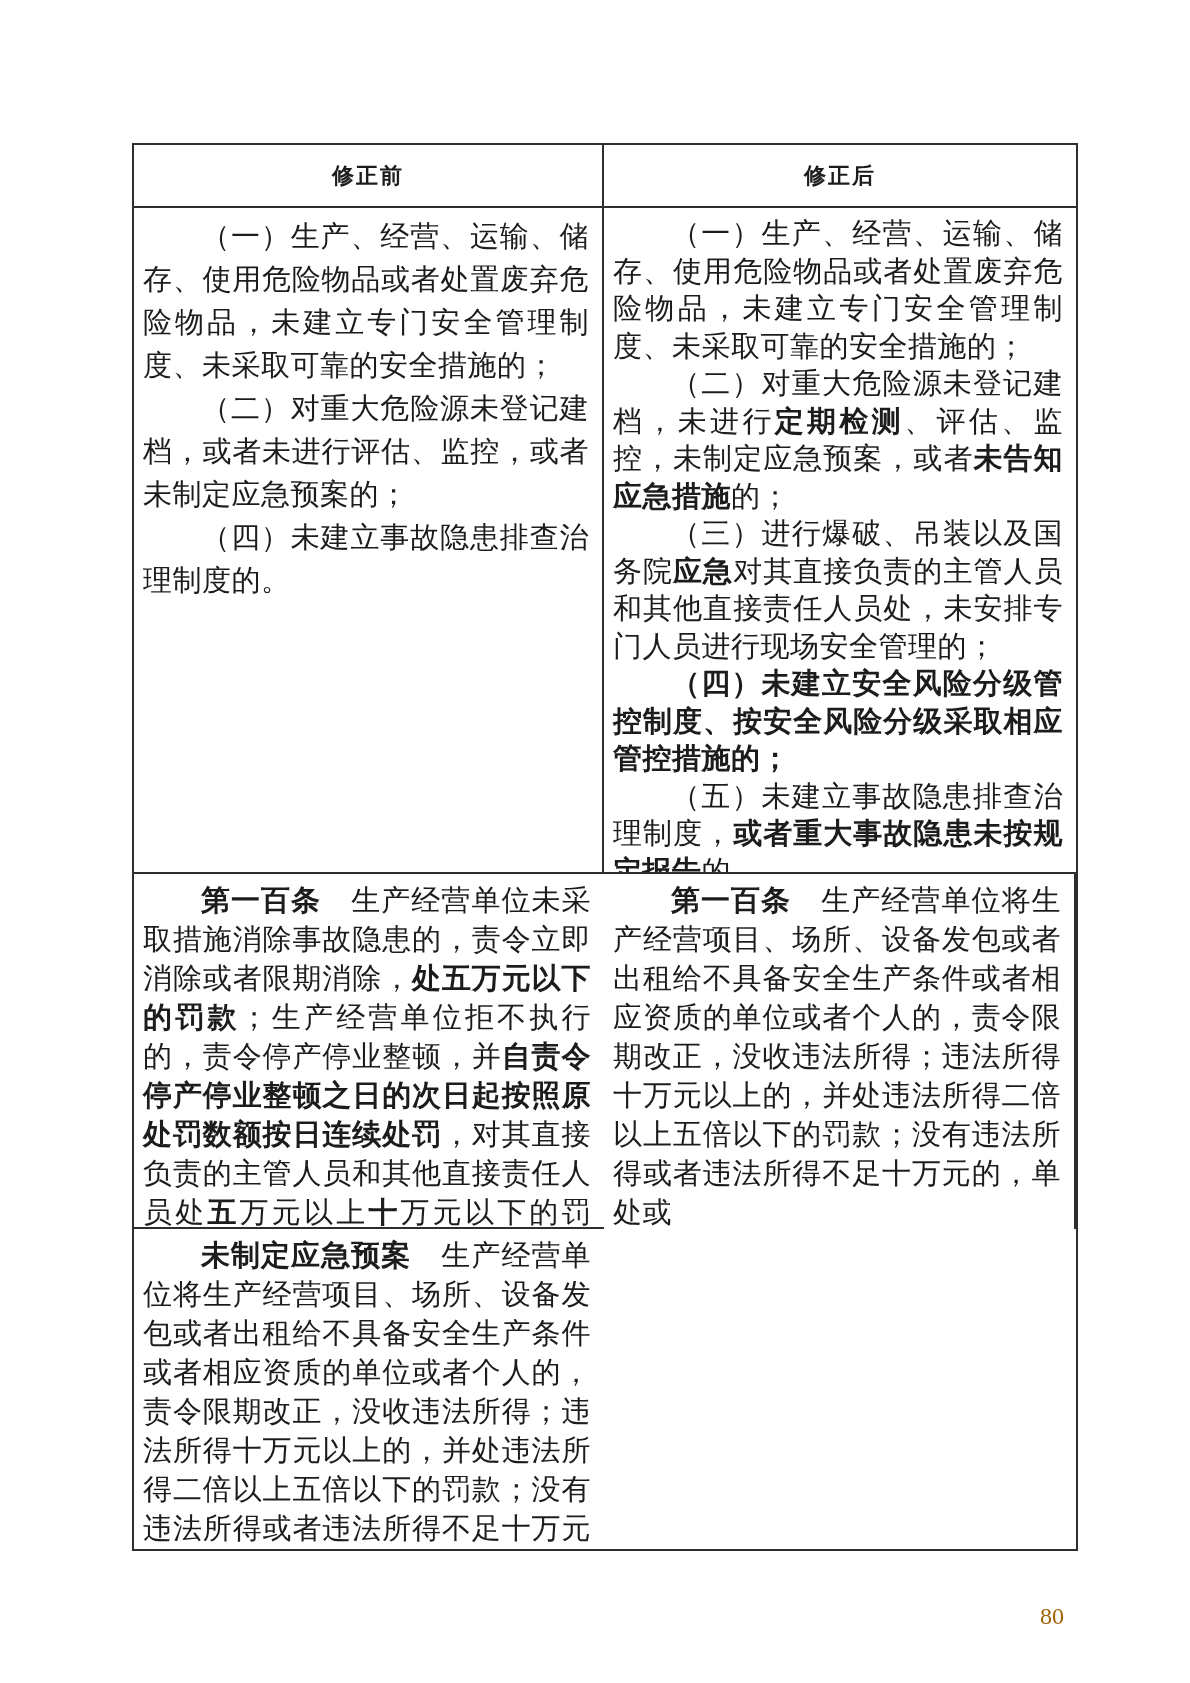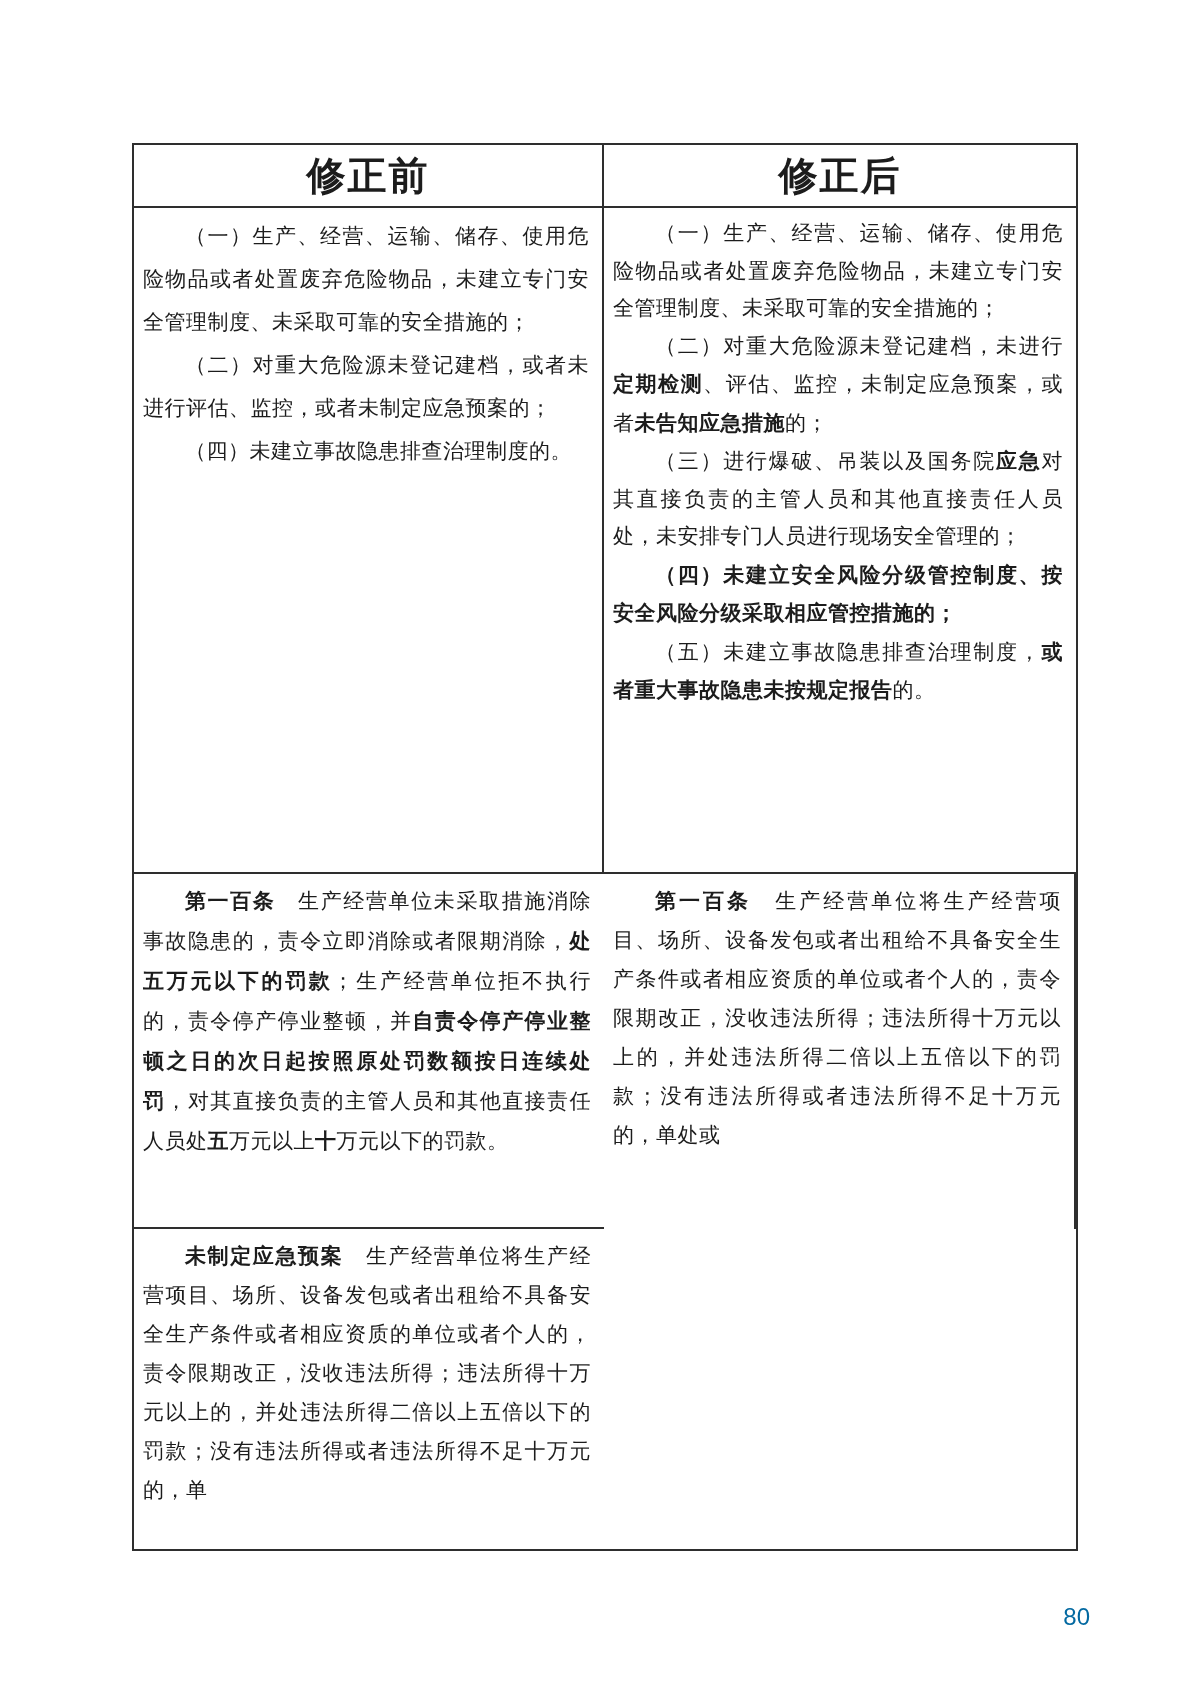--- a/index.html
+++ b/index.html
@@ -20,43 +20,43 @@
     grid-template-columns:470px 472px;
     grid-template-rows:63px 666px 355px 320px;
     background:#ffffff;
   }
   .cell { box-sizing:border-box; overflow:hidden; }
   .hl { border-right:2px solid #2e2e2e; }
   .bb { border-bottom:2px solid #2e2e2e; }
   .hdr {
     display:flex; align-items:center; justify-content:center;
     font-family:"Liberation Sans", sans-serif;
-    font-weight:700; font-size:39px;
+    font-weight:700; font-size:22px;
     letter-spacing:2px;
   }
   .body {
-    font-size:21px;
+    font-size:29px;
     text-align:justify;
     text-justify:inter-character;
     letter-spacing:0.5px;
     padding:7px 13px 0 9px;
   }
   .body p { margin:0; text-indent:2em; }
   .lh43  { line-height:43px; }
   .lh375 { line-height:37.5px; }
   .lh39  { line-height:39px; }
   .b {
     font-family:Liberation Sans, sans-serif;
     font-weight:700;
   }
   .pagenum {
     position:absolute; left:1040px; top:1603px; width:50px;
-    text-align:right;
-    font-family:Liberation Sans, sans-serif;
-    font-size:24px; color:#0369a1;
+    text-align:left;
+    font-family:Liberation Serif, serif;
+    font-size:24px; color:#a16207;
   }
 </style>
 </head>
 <body>
 
 <div class="page">
 
   <div class="cmp">
     <div class="cell hdr hl bb">修正前</div>
     <div class="cell hdr bb">修正后</div>

